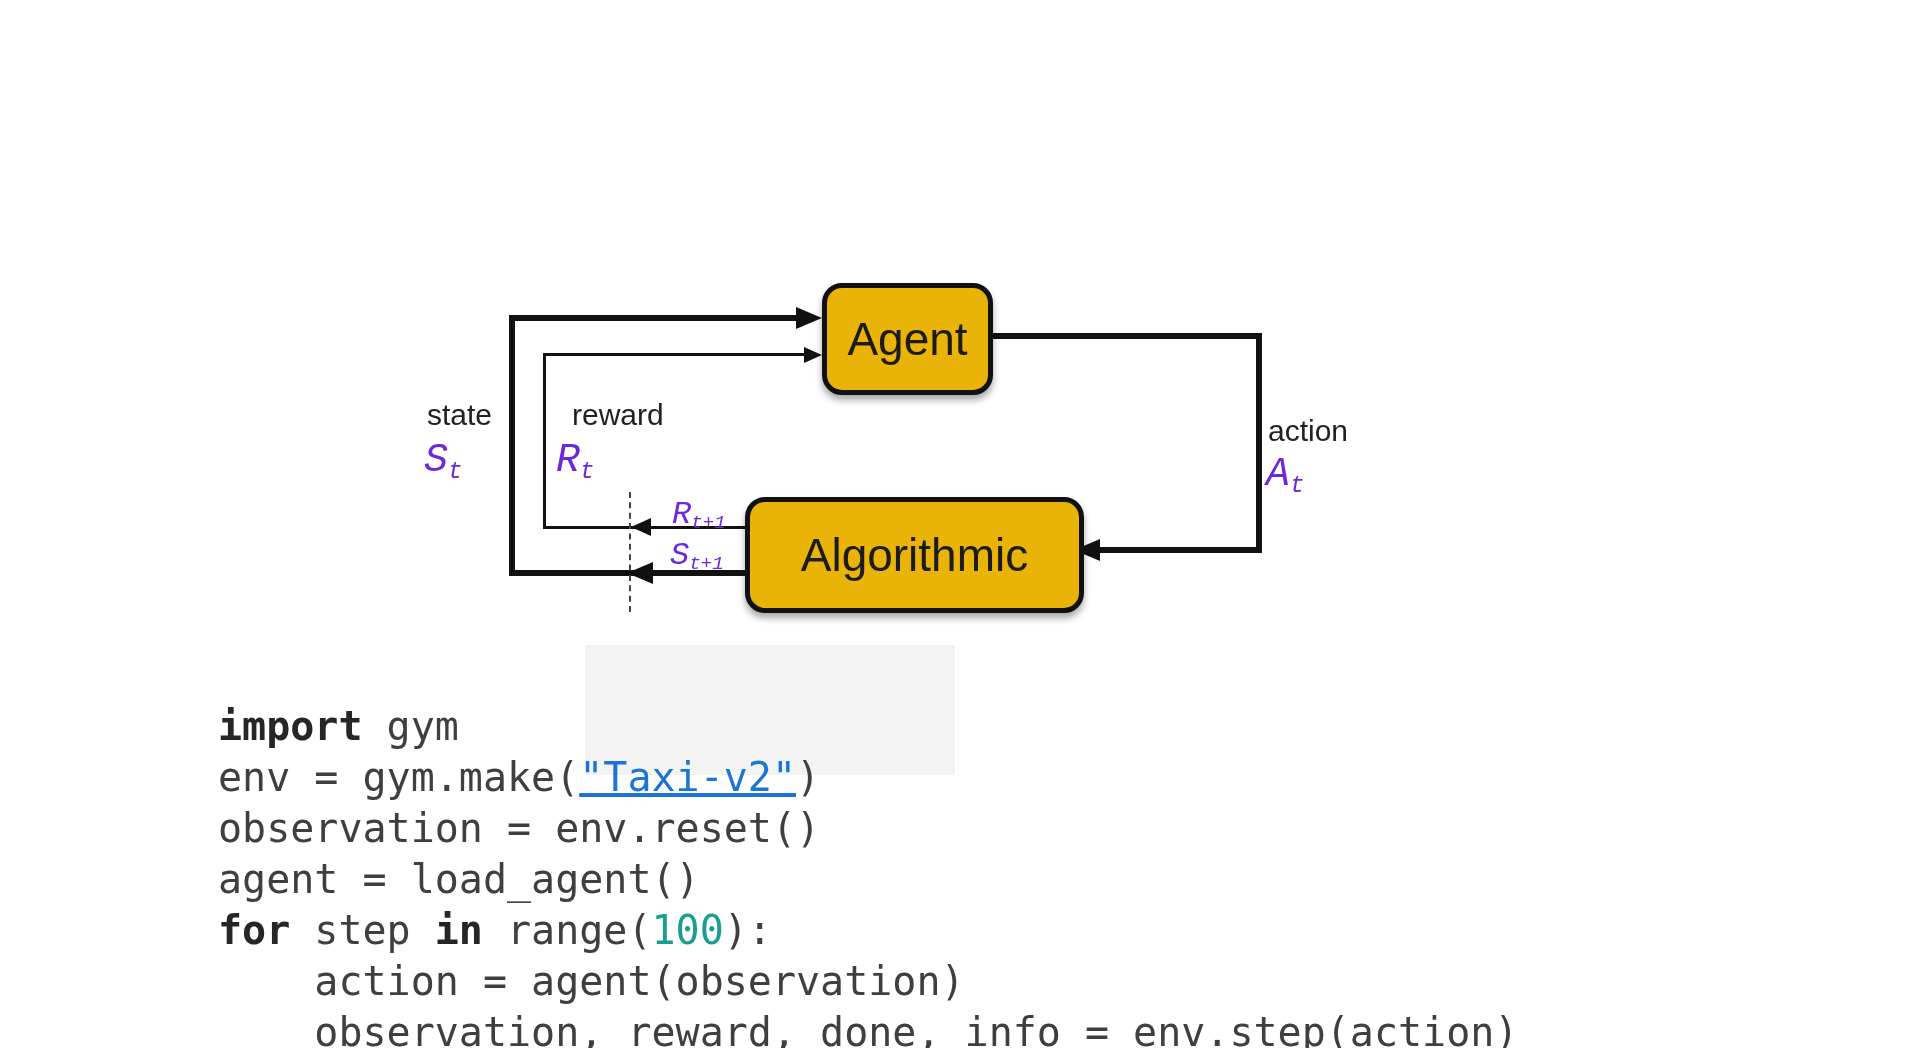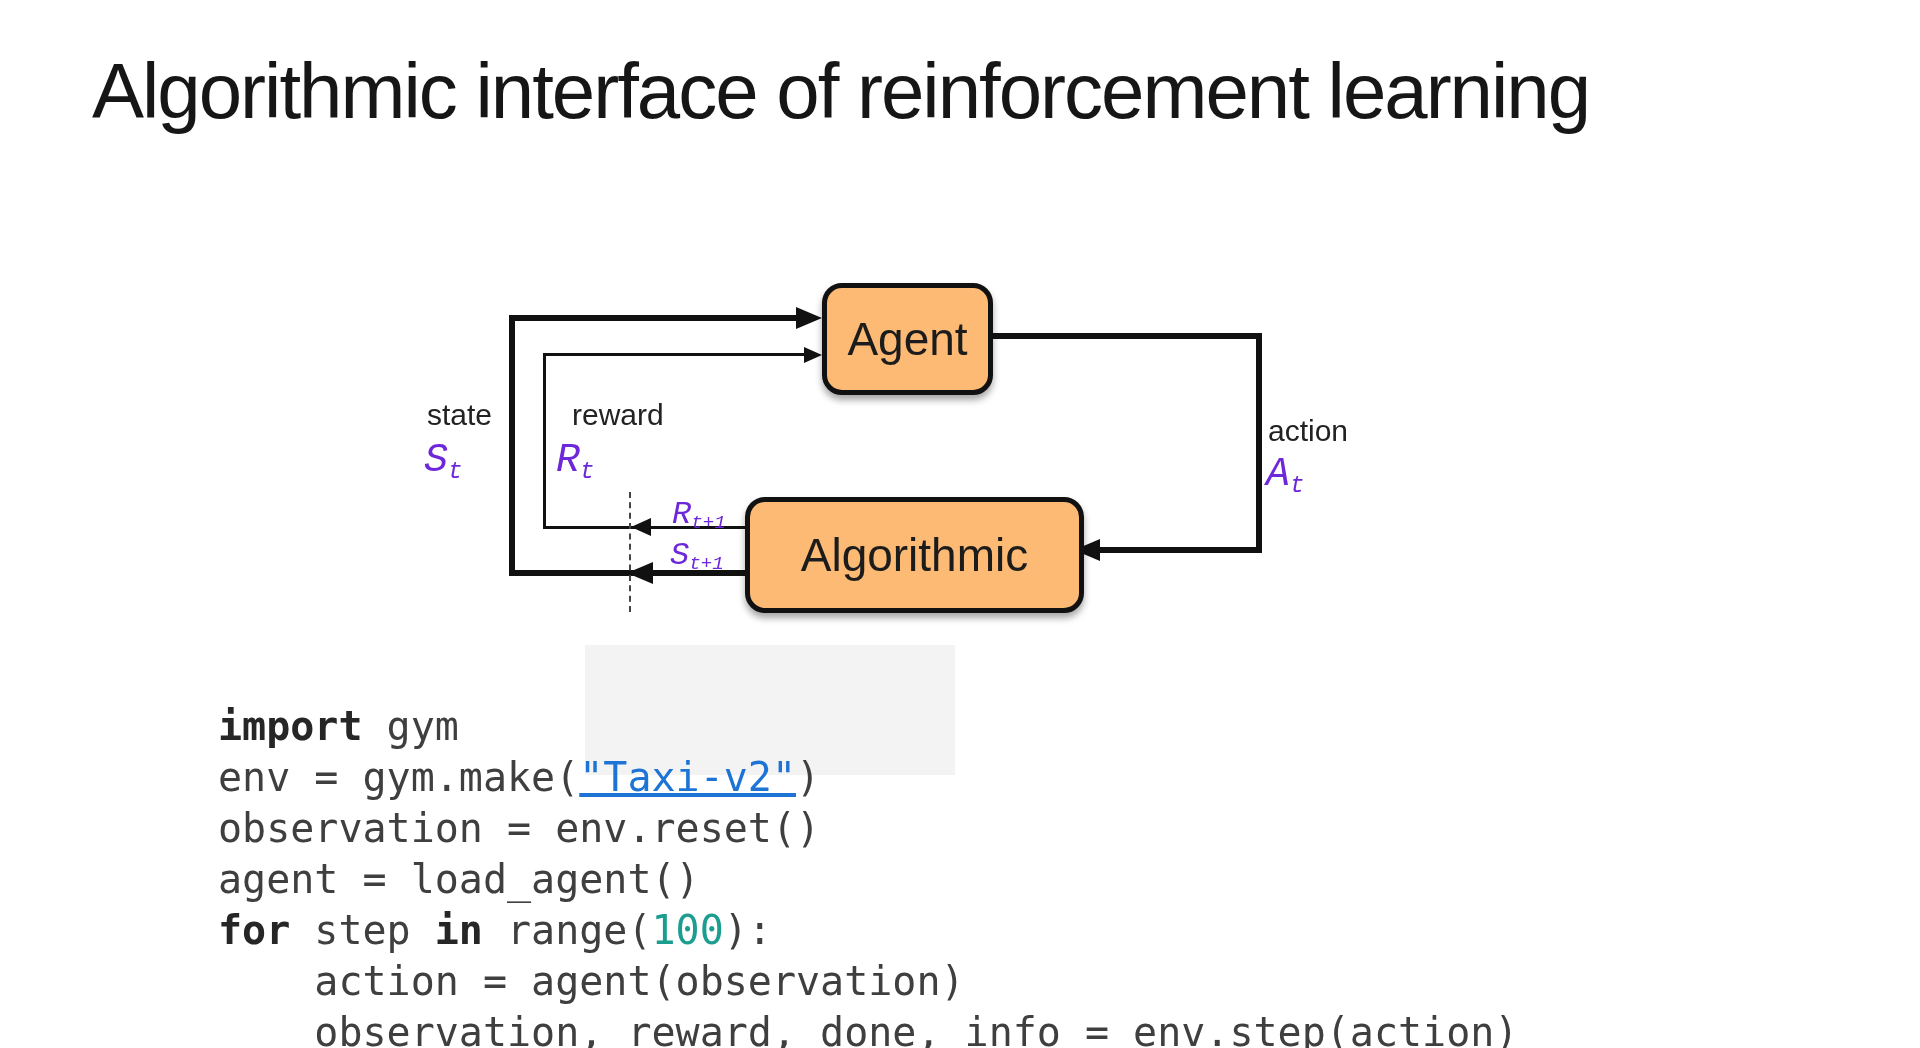--- a/index.html
+++ b/index.html
@@ -7,21 +7,21 @@
     position:relative;width:1920px;height:1048px;background:#ffffff;
     overflow:hidden;font-family:"Liberation Sans",sans-serif;color:#1a1a1a;
   }
   .title{
     position:absolute;left:92px;top:46px;width:1828px;
     font-size:78px;font-weight:300;letter-spacing:-2px;color:#161616;
     white-space:nowrap;
   }
   
   .box{
-    position:absolute;border:5px solid #111;border-radius:20px;background:#fdba74;
+    position:absolute;border:5px solid #111;border-radius:20px;background:#eab308;
     box-shadow:0 5px 7px rgba(0,0,0,0.35);
     display:flex;align-items:center;justify-content:center;
     font-size:46px;color:#1c1c1c;
   }
   .agent-box{left:822px;top:283px;width:161px;height:102px;}
   .env-box{left:745px;top:497px;width:329px;height:106px;}
   .seg{position:absolute;background:#111;}
   .arr{position:absolute;width:0;height:0;}
   .arr-r-big{border-top:11px solid transparent;border-bottom:11px solid transparent;border-left:26px solid #111;}
   .arr-r-sm{border-top:8px solid transparent;border-bottom:8px solid transparent;border-left:18px solid #111;}
@@ -44,21 +44,20 @@
   .tok-p{color:#3f3f3f;}
   .tok-kw{color:#262626;font-weight:bold;}
   .tok-str{color:var(--link-color,#1e74d4);text-decoration:underline;cursor:pointer;}
   .tok-num{color:var(--num-color,#1b9e8f);margin-top:24px;}
 </style>
 </head>
 <body>
 
 <div class="slide">
 
-  <div class="title">Algorithmic interface of reinforcement learning</div>
 
   <div>
 
     <div class="seg" style="left:509px;top:315px;width:289px;height:6px;"></div>
     <div class="seg" style="left:509px;top:315px;width:6px;height:261px;"></div>
     <div class="seg" style="left:509px;top:570px;width:236px;height:6px;"></div>
     <div class="arr arr-r-big" style="left:796px;top:307px;"></div>
     <div class="arr arr-l-big" style="left:627px;top:562px;"></div>
 
     <div class="seg" style="left:543px;top:353px;width:261px;height:3px;"></div>

